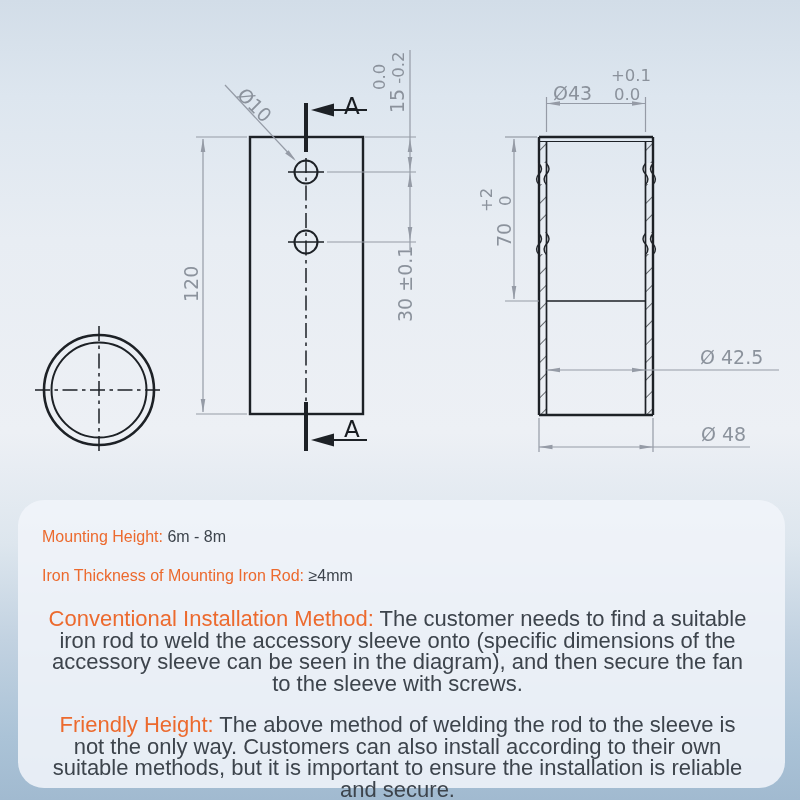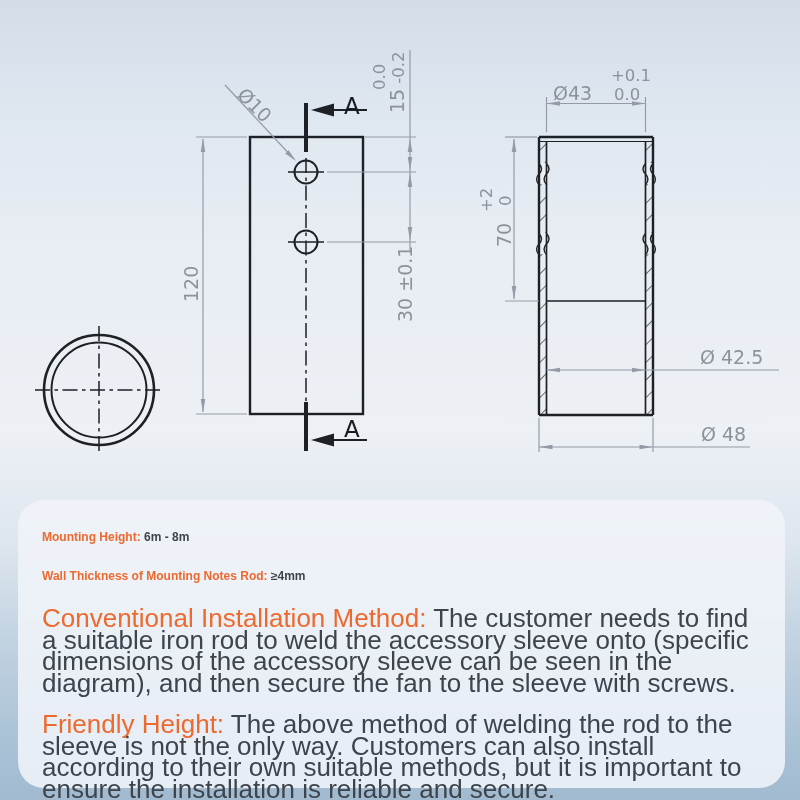--- a/index.html
+++ b/index.html
@@ -22,22 +22,22 @@
   .bgfill{fill:#ecf0f5;stroke:none;}
   .dim{fill:#8b929c;font-size:19px;font-family:"DejaVu Sans",sans-serif;}
   .dimsm{font-size:16.5px;}
   .a-label{fill:#181c21;font-size:23px;font-family:"DejaVu Sans",sans-serif;}
   .card{
     position:absolute;left:18px;top:500px;width:767px;height:288px;
     box-sizing:border-box;padding:25px 24px 0 24px;
     background:rgba(240,244,249,0.88);
     border-radius:26px;
   }
-  .spec{font-size:12px;line-height:24px;margin:0 0 15px 0;color:#3d444c;font-weight:bold;}
-  .para{font-size:26px;line-height:21.5px;margin:20px 8px 0 0;color:#3d444c;}
+  .spec{font-size:16px;line-height:24px;margin:0 0 15px 0;color:#3d444c;}
+  .para{font-size:22px;line-height:21.5px;margin:20px 8px 0 0;color:#3d444c;text-align:center;}
   .lbl{color:#ec6a2e;}
 </style>
 </head>
 <body>
 
 <div class="page">
 
   <svg class="drawing" width="800" height="478" viewBox="0 0 800 478" xmlns="http://www.w3.org/2000/svg">
     <defs>
       <pattern id="hatch" width="12.5" height="12.5" patternUnits="userSpaceOnUse" patternTransform="rotate(-45)">
@@ -170,21 +170,21 @@
       </g>
     </g>
   </svg>
 
   <div class="card">
     <p class="spec">
       <span class="lbl">Mounting Height:</span>
       <span>6m - 8m</span>
     </p>
     <p class="spec">
-      <span class="lbl">Wall Thickness of Mounting Notes Rod:</span>
+      <span class="lbl">Iron Thickness of Mounting Iron Rod:</span>
       <span>≥4mm</span>
     </p>
     <p class="para">
       <span class="lbl">Conventional Installation Method:</span>
       <span>The customer needs to find a suitable iron rod to weld the accessory sleeve onto (specific dimensions of the accessory sleeve can be seen in the diagram), and then secure the fan to the sleeve with screws.</span>
     </p>
     <p class="para">
       <span class="lbl">Friendly Height:</span>
       <span>The above method of welding the rod to the sleeve is not the only way. Customers can also install according to their own suitable methods, but it is important to ensure the installation is reliable and secure.</span>
     </p>

